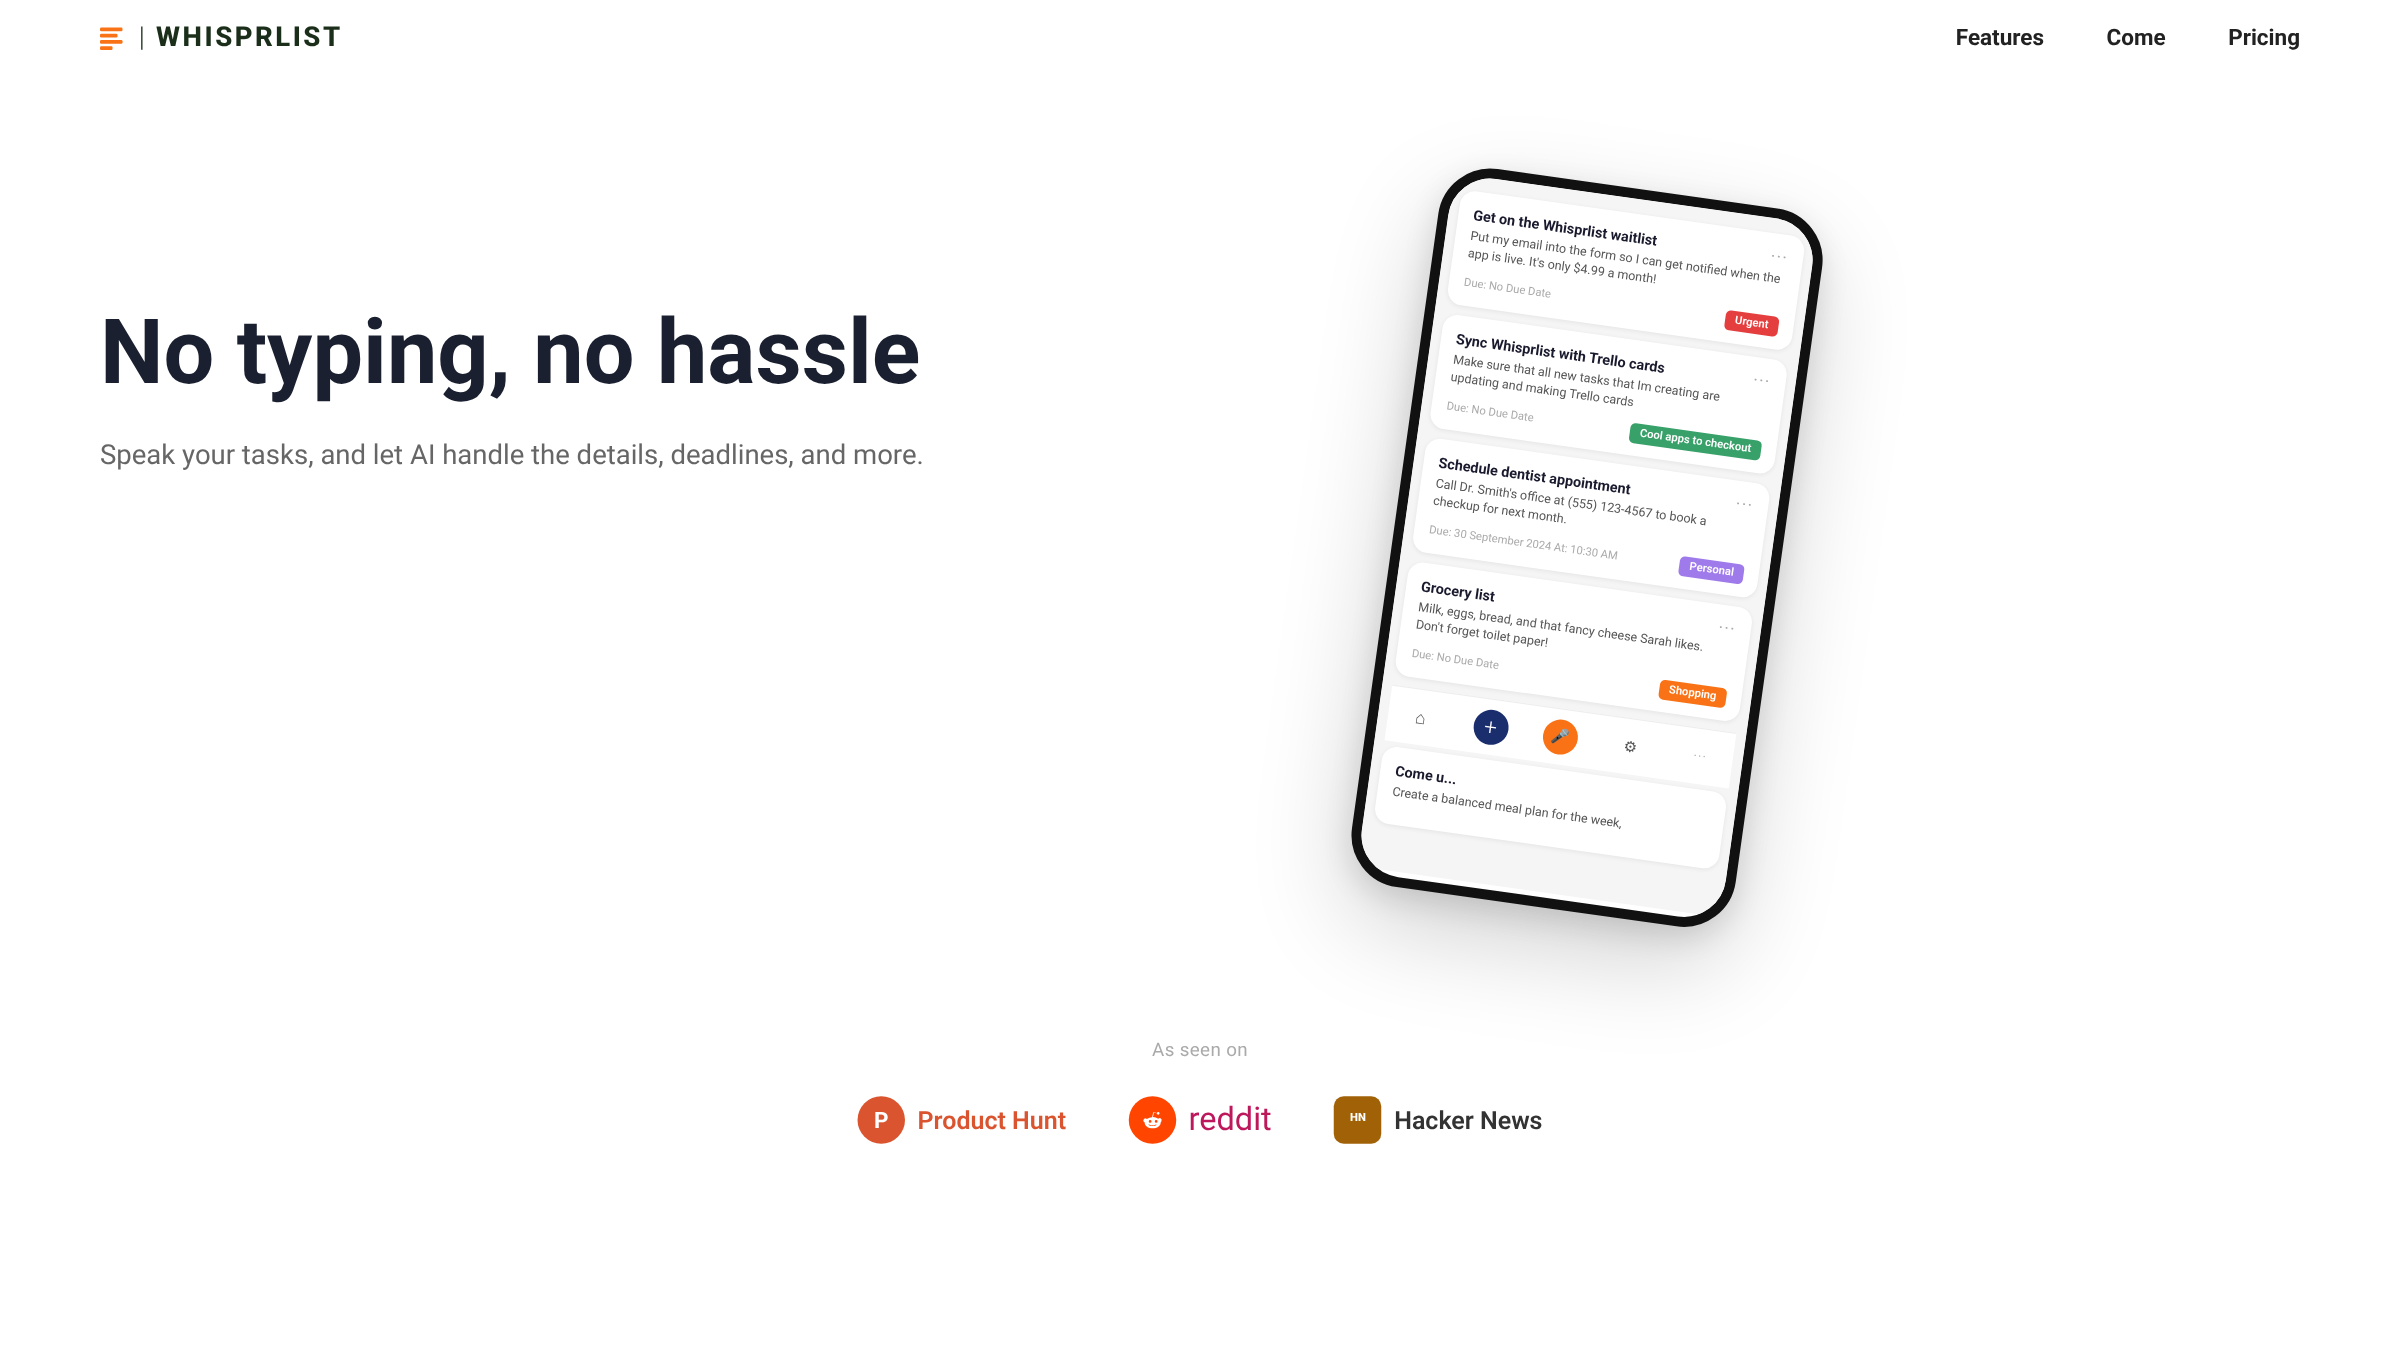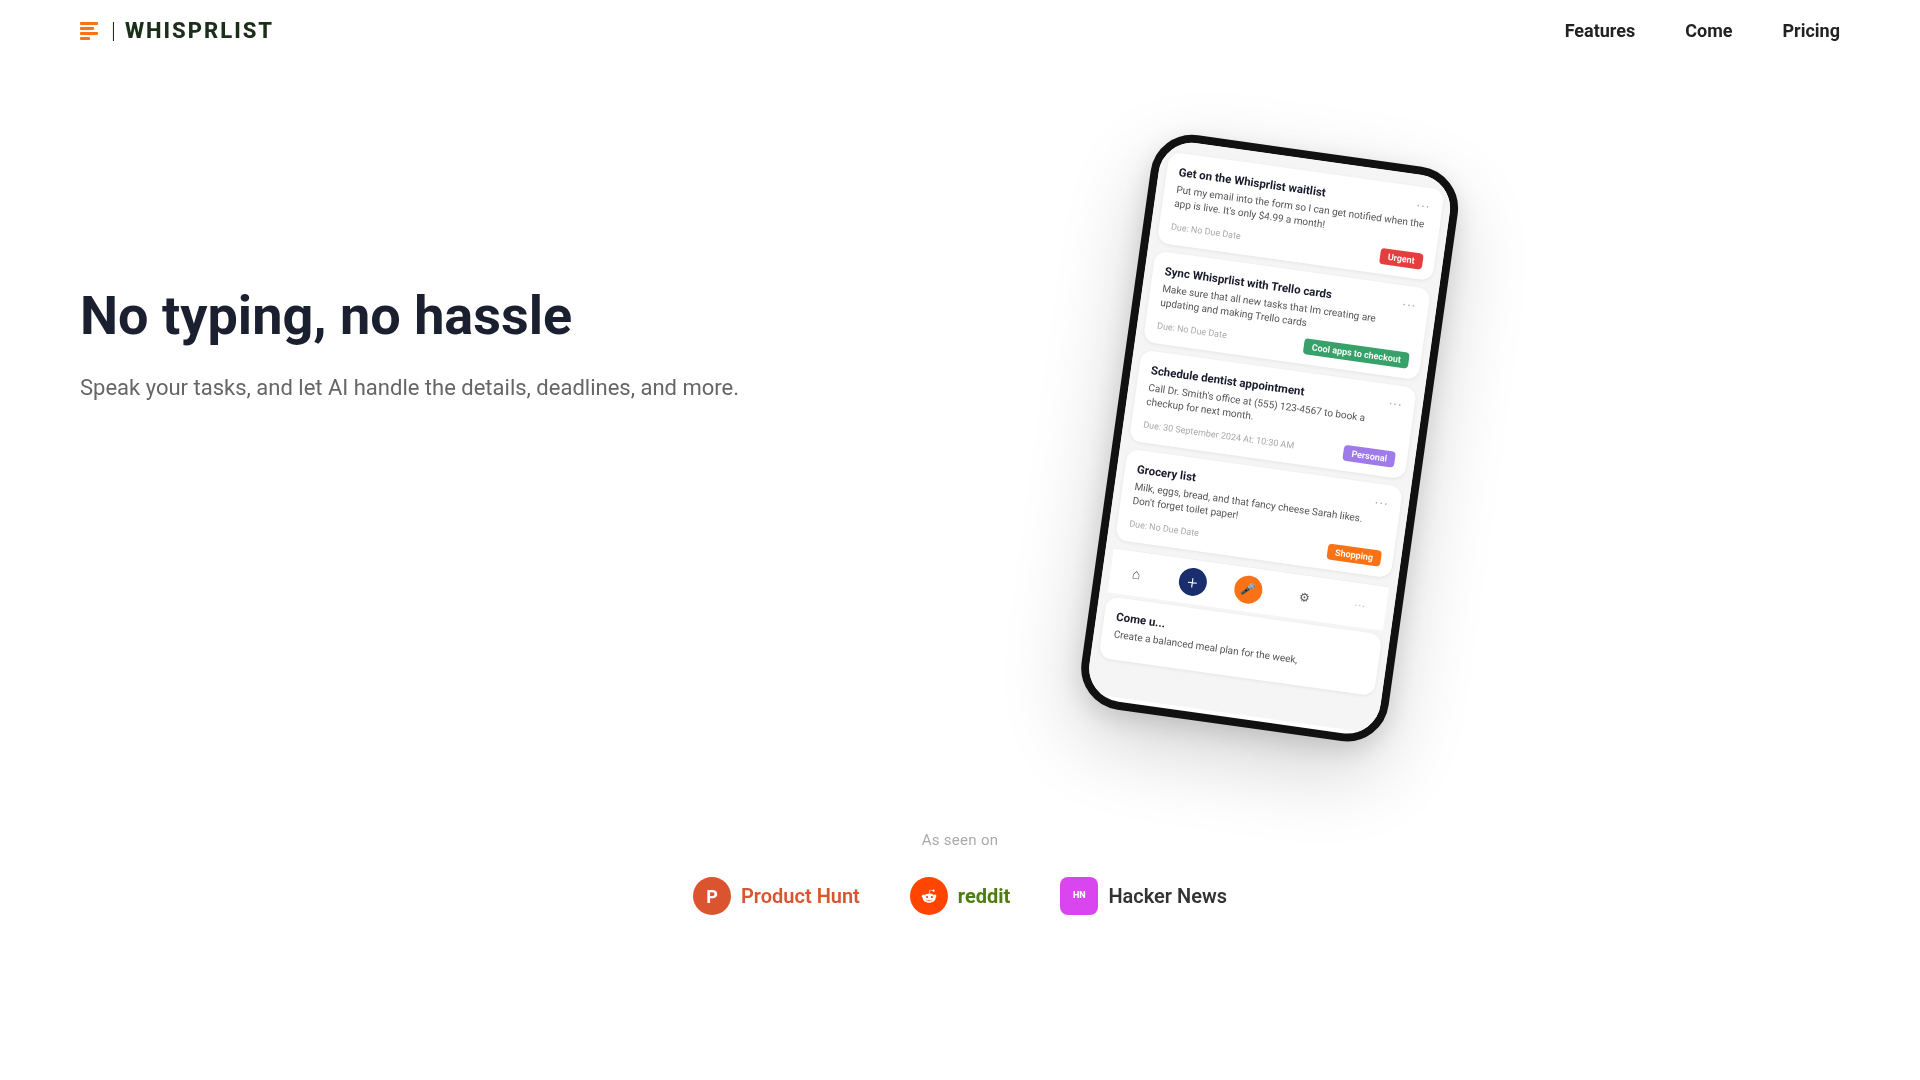--- a/index.html
+++ b/index.html
@@ -74,26 +74,25 @@
       justify-content: space-between;
       padding: 60px 80px 40px 80px;
       min-height: 700px;
     }
     .hero-left {
       flex: 1;
       padding-top: 120px;
       max-width: 700px;
     }
     .hero-title {
-      font-size: 54px;
+      font-size: 72px;
       font-weight: 700;
       color: #1a2030;
       line-height: 1.15;
       margin-bottom: 28px;
-      margin-top: 44px;
     }
     .hero-subtitle {
       font-size: 22px;
       color: #666;
       font-weight: 400;
     }
 
     
     .hero-right {
       flex: 1;
@@ -251,28 +250,28 @@
       height: 38px;
       background: #ff4500;
       border-radius: 50%;
       display: flex;
       align-items: center;
       justify-content: center;
       color: #fff;
       font-size: 20px;
     }
     .brand-text-reddit {
-      font-size: 20px;
-      font-weight: 700;
-      color: #4d7c0f;
+      font-size: 26px;
+      font-weight: 400;
+      color: #be185d;
     }
     .brand-icon-hn {
       width: 38px;
       height: 38px;
-      background: #d946ef;
+      background: #a16207;
       border-radius: 8px;
       display: flex;
       align-items: center;
       justify-content: center;
       color: #fff;
       font-size: 10px;
       font-weight: 700;
       line-height: 1.2;
       text-align: center;
       flex-direction: column;

